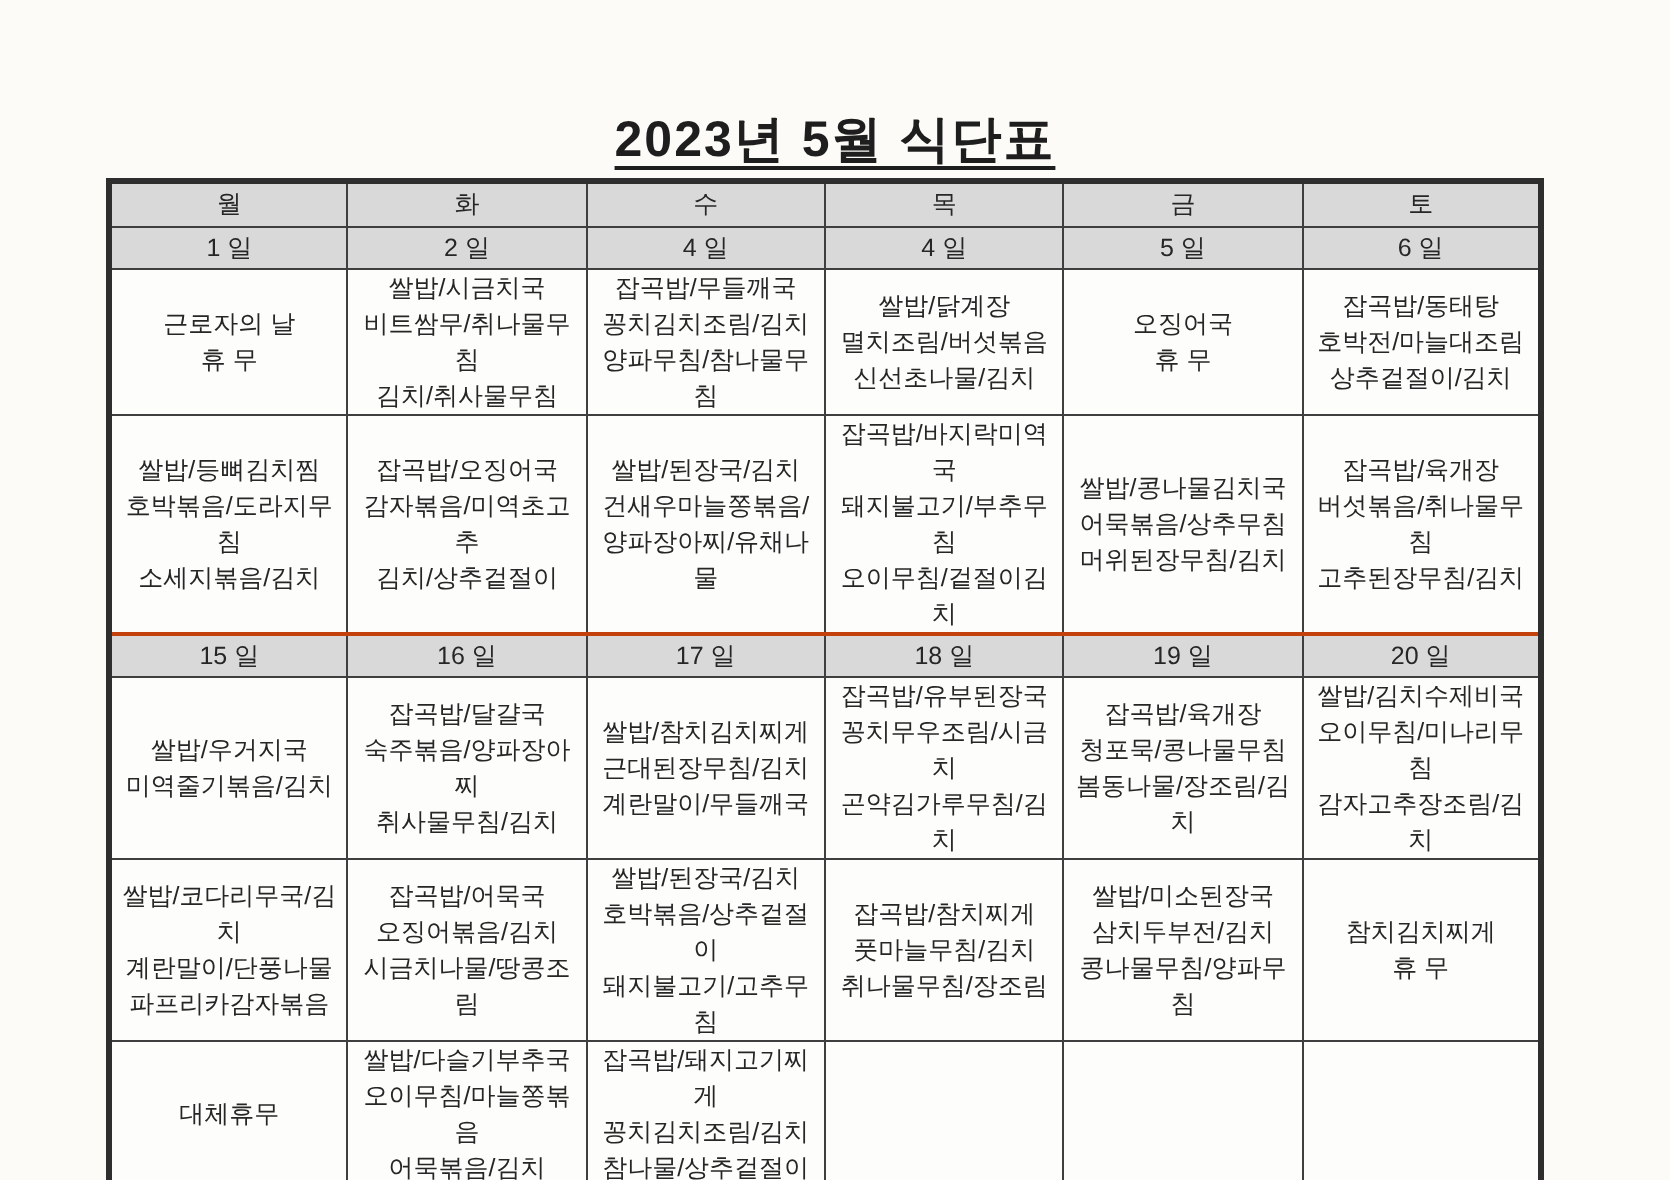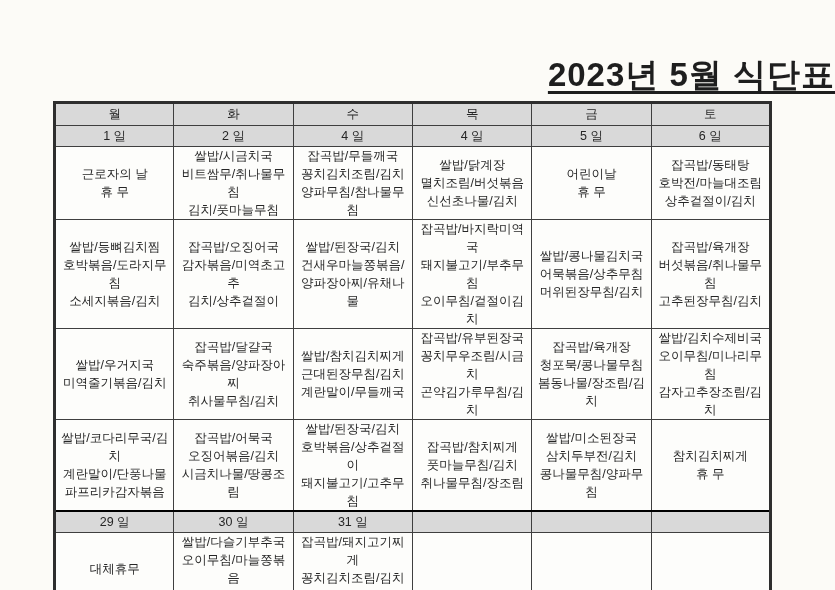--- a/index.html
+++ b/index.html
@@ -9,22 +9,22 @@
   body {
     width: 835px;
     height: 590px;
     background: #fcfbf7;
     font-family: "Liberation Sans", "DejaVu Sans", sans-serif;
     color: #262626;
     overflow: hidden;
   }
   .page-title {
     margin: 53px 0 3px 0;
-    text-align: right;
-    font-size: 33px;
+    text-align: center;
+    font-size: 25px;
     font-weight: 600;
     letter-spacing: 1px;
     color: #1e1e1e;
     text-decoration: underline;
     text-underline-offset: 5px;
   }
   table.meal-table {
     border-collapse: collapse;
     table-layout: fixed;
     width: 719px;
@@ -42,21 +42,21 @@
   .meal-table thead th {
     background: #d9d9d9;
     height: 21px;
     font-weight: normal;
   }
   .meal-table tr.date-row td {
     background: #d9d9d9;
     height: 20px;
   }
   .meal-table tbody tr.date-row {
-    border-top: 2px solid #000000;
+    border-top: 2px solid #c2410c;
   }
   .meal-table tbody tr.date-row:first-child {
     border-top-width: 1px;
   }
   .meal-table tr.menu-row td {
     height: 58px;
     line-height: 18px;
     white-space: pre-line;
     background: #fdfdfb;
   }
@@ -87,28 +87,28 @@
           <td>4 일</td>
           <td>4 일</td>
           <td>5 일</td>
           <td>6 일</td>
         </tr>
         <tr class="menu-row">
           <td>근로자의 날
 휴 무</td>
           <td>쌀밥/시금치국
 비트쌈무/취나물무침
-김치/풋마늘무침</td>
+김치/취사물무침</td>
           <td>잡곡밥/무들깨국
 꽁치김치조림/김치
 양파무침/참나물무침</td>
           <td>쌀밥/닭계장
 멸치조림/버섯볶음
 신선초나물/김치</td>
-          <td>어린이날
+          <td>오징어국
 휴 무</td>
           <td>잡곡밥/동태탕
 호박전/마늘대조림
 상추겉절이/김치</td>
         </tr>
         <tr class="menu-row">
           <td>쌀밥/등뼈김치찜
 호박볶음/도라지무침
 소세지볶음/김치</td>
           <td>잡곡밥/오징어국
@@ -119,20 +119,28 @@
 양파장아찌/유채나물</td>
           <td>잡곡밥/바지락미역국
 돼지불고기/부추무침
 오이무침/겉절이김치</td>
           <td>쌀밥/콩나물김치국
 어묵볶음/상추무침
 머위된장무침/김치</td>
           <td>잡곡밥/육개장
 버섯볶음/취나물무침
 고추된장무침/김치</td>
+        </tr>
+        <tr class="date-row">
+          <td>15 일</td>
+          <td>16 일</td>
+          <td>17 일</td>
+          <td>18 일</td>
+          <td>19 일</td>
+          <td>20 일</td>
         </tr>
         <tr class="menu-row">
           <td>쌀밥/우거지국
 미역줄기볶음/김치</td>
           <td>잡곡밥/달걀국
 숙주볶음/양파장아찌
 취사물무침/김치</td>
           <td>쌀밥/참치김치찌게
 근대된장무침/김치
 계란말이/무들깨국</td>
@@ -158,28 +166,20 @@
 돼지불고기/고추무침</td>
           <td>잡곡밥/참치찌게
 풋마늘무침/김치
 취나물무침/장조림</td>
           <td>쌀밥/미소된장국
 삼치두부전/김치
 콩나물무침/양파무침</td>
           <td>참치김치찌게
 휴 무</td>
         </tr>
-        <tr class="date-row">
-          <td>29 일</td>
-          <td>30 일</td>
-          <td>31 일</td>
-          <td></td>
-          <td></td>
-          <td></td>
-        </tr>
         <tr class="menu-row">
           <td>대체휴무</td>
           <td>쌀밥/다슬기부추국
 오이무침/마늘쫑볶음
 어묵볶음/김치</td>
           <td>잡곡밥/돼지고기찌게
 꽁치김치조림/김치
 참나물/상추겉절이</td>
           <td></td>
           <td></td>

